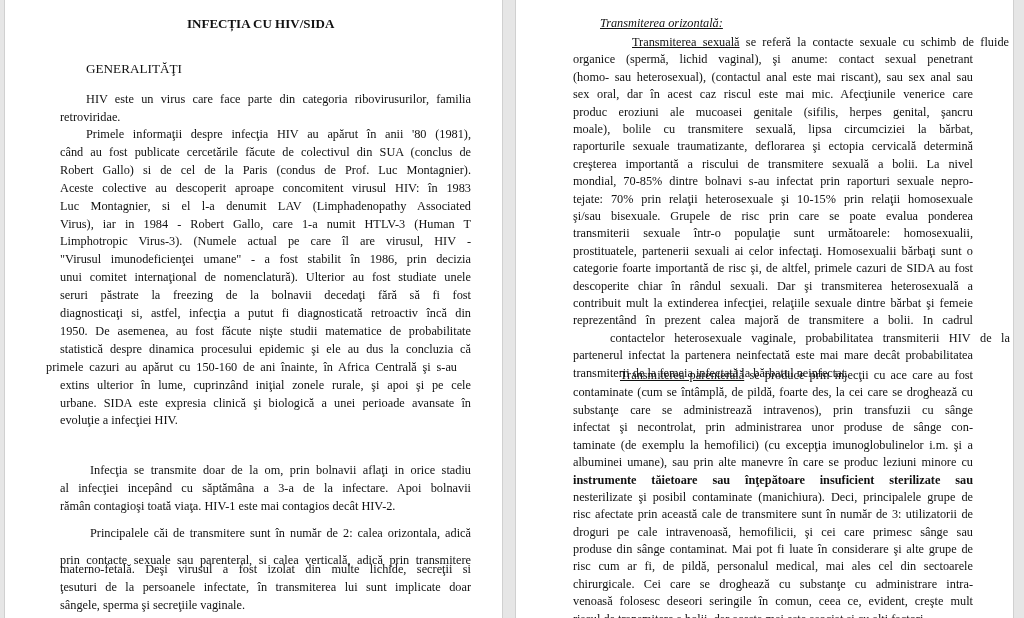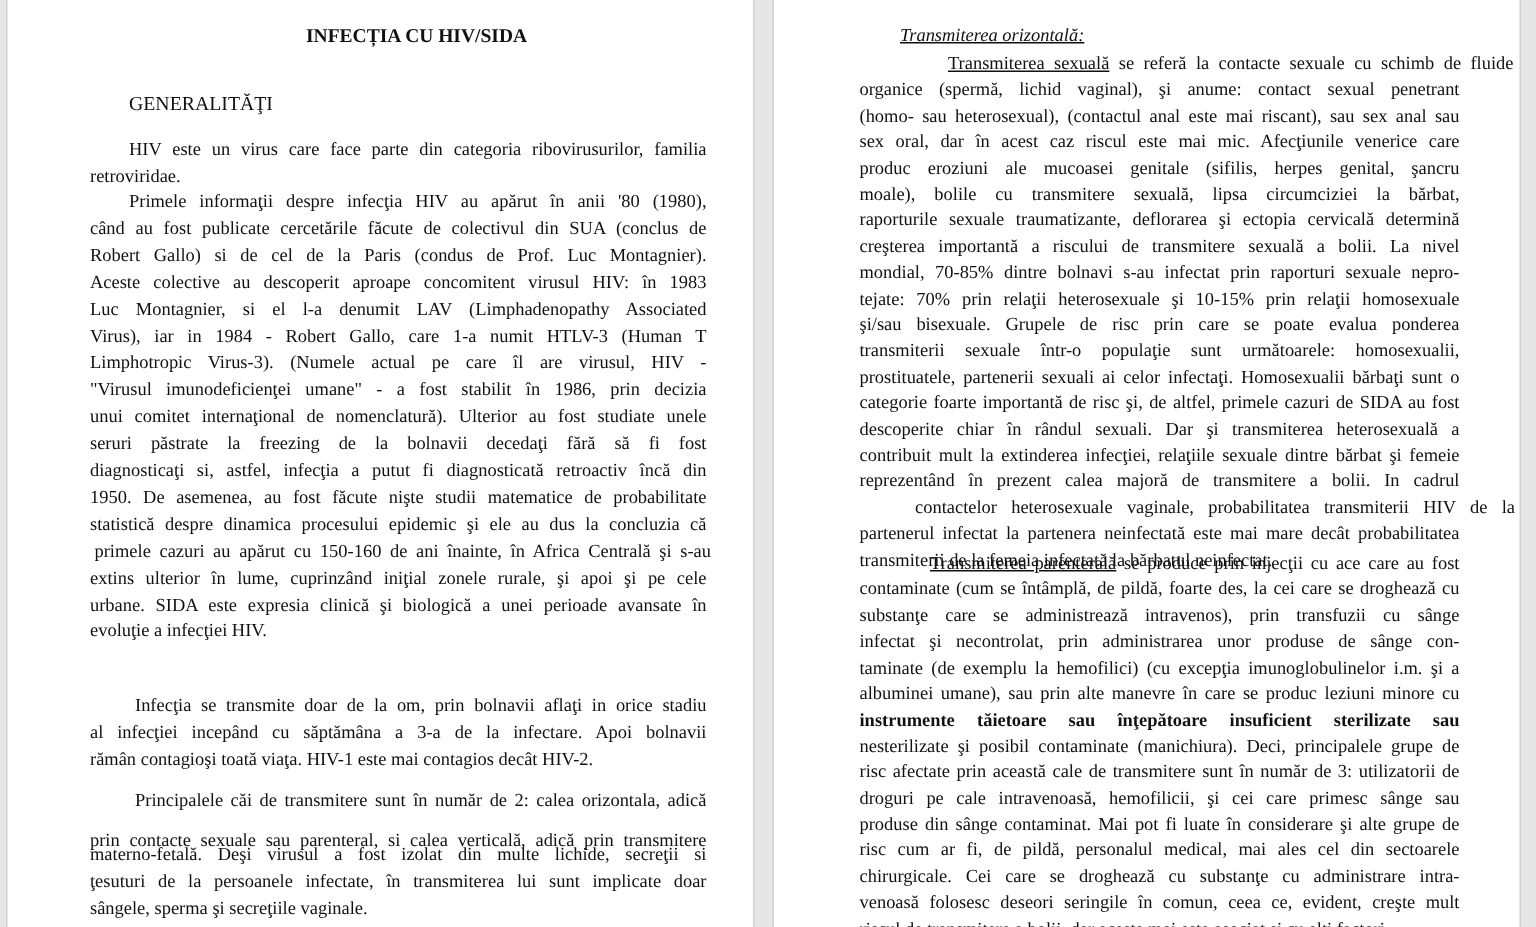--- a/index.html
+++ b/index.html
@@ -24,41 +24,41 @@
   .title { font-weight:bold; font-size:13px; white-space:nowrap; position:absolute; }
   .h-gen { font-size:13.2px; position:absolute; white-space:nowrap; }
   .h-mod { font-size:15.2px; position:absolute; white-space:nowrap; }
   .u { text-decoration:underline; }
   .sub { font-style:italic; text-decoration:underline; position:absolute; white-space:nowrap; font-size:12.3px; }
 </style>
 </head>
 <body>
 
 <div id="page-left" class="page">
-  <div class="title" style="left:182px; top:16px;margin-left:17px;">INFECȚIA CU HIV/SIDA</div>
+  <div class="title" style="left:182px; top:16px;">INFECȚIA CU HIV/SIDA</div>
   <div class="h-gen" style="left:81px; top:61px;">GENERALITĂŢI</div>
   <div id="lp-p1">
       <div class="line" style="left: 81px; width: 385px; top: 90px;">HIV este un virus care face parte din categoria ribovirusurilor, familia</div>
       <div class="line last" style="left: 55px; width: 411px; top: 107.9px;">retroviridae.</div>
     </div>
   <div id="lp-p2">
-      <div class="line" style="left: 81px; width: 385px; top: 125px;">Primele informaţii despre infecţia HIV au apărut în anii '80 (1980),</div>
+      <div class="line" style="left: 81px; width: 385px; top: 125px;">Primele informaţii despre infecţia HIV au apărut în anii '80 (1981),</div>
       <div class="line" style="left: 55px; width: 411px; top: 142.9px;">când au fost publicate cercetările făcute de colectivul din SUA (conclus de</div>
       <div class="line" style="left: 55px; width: 411px; top: 160.8px;">Robert Gallo) si de cel de la Paris (condus de Prof. Luc Montagnier).</div>
       <div class="line" style="left: 55px; width: 411px; top: 178.7px;">Aceste colective au descoperit aproape concomitent virusul HIV: în 1983</div>
       <div class="line" style="left: 55px; width: 411px; top: 196.6px;">Luc Montagnier, si el l-a denumit LAV (Limphadenopathy Associated</div>
       <div class="line" style="left: 55px; width: 411px; top: 214.5px;">Virus), iar in 1984 - Robert Gallo, care 1-a numit HTLV-3 (Human T</div>
       <div class="line" style="left: 55px; width: 411px; top: 232.4px;">Limphotropic Virus-3). (Numele actual pe care îl are virusul, HIV -</div>
       <div class="line" style="left: 55px; width: 411px; top: 250.3px;">"Virusul imunodeficienţei umane" - a fost stabilit în 1986, prin decizia</div>
       <div class="line" style="left: 55px; width: 411px; top: 268.2px;">unui comitet internaţional de nomenclatură). Ulterior au fost studiate unele</div>
       <div class="line" style="left: 55px; width: 411px; top: 286.1px;">seruri păstrate la freezing de la bolnavii decedaţi fără să fi fost</div>
       <div class="line" style="left: 55px; width: 411px; top: 304px;">diagnosticaţi si, astfel, infecţia a putut fi diagnosticată retroactiv încă din</div>
       <div class="line" style="left: 55px; width: 411px; top: 321.9px;">1950. De asemenea, au fost făcute nişte studii matematice de probabilitate</div>
       <div class="line" style="left: 55px; width: 411px; top: 339.8px;">statistică despre dinamica procesului epidemic şi ele au dus la concluzia că</div>
-      <div class="line" style="left: 58px; width: 411px; top: 357.7px;">primele cazuri au apărut cu 150-160 de ani înainte, în Africa Centrală şi s-au</div>
+      <div class="line" style="left: 41px; width: 411px; top: 357.7px;">primele cazuri au apărut cu 150-160 de ani înainte, în Africa Centrală şi s-au</div>
       <div class="line" style="left: 55px; width: 411px; top: 375.6px;">extins ulterior în lume, cuprinzând iniţial zonele rurale, şi apoi şi pe cele</div>
       <div class="line" style="left: 55px; width: 411px; top: 393.5px;">urbane. SIDA este expresia clinică şi biologică a unei perioade avansate în</div>
       <div class="line last" style="left: 55px; width: 411px; top: 411.4px;">evoluţie a infecţiei HIV.</div>
     </div>
   <div id="lp-p3">
       <div class="line" style="left: 85px; width: 381px; top: 461px;">Infecţia se transmite doar de la om, prin bolnavii aflaţi in orice stadiu</div>
       <div class="line" style="left: 55px; width: 411px; top: 478.9px;">al infecţiei incepând cu săptămâna a 3-a de la infectare. Apoi bolnavii</div>
       <div class="line last" style="left: 55px; width: 411px; top: 496.8px;">rămân contagioşi toată viaţa. HIV-1 este mai contagios decât HIV-2.</div>
     </div>
   <div id="lp-p4">

